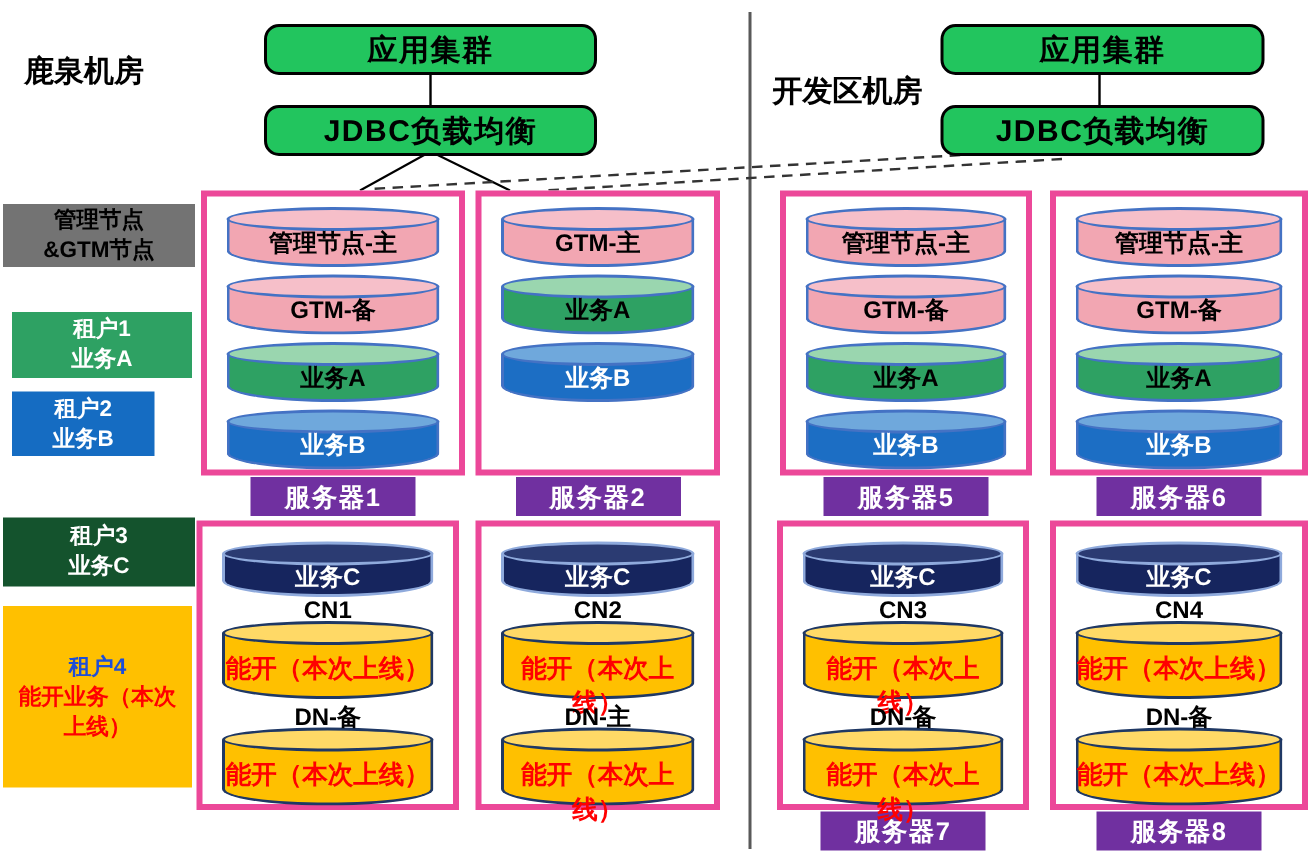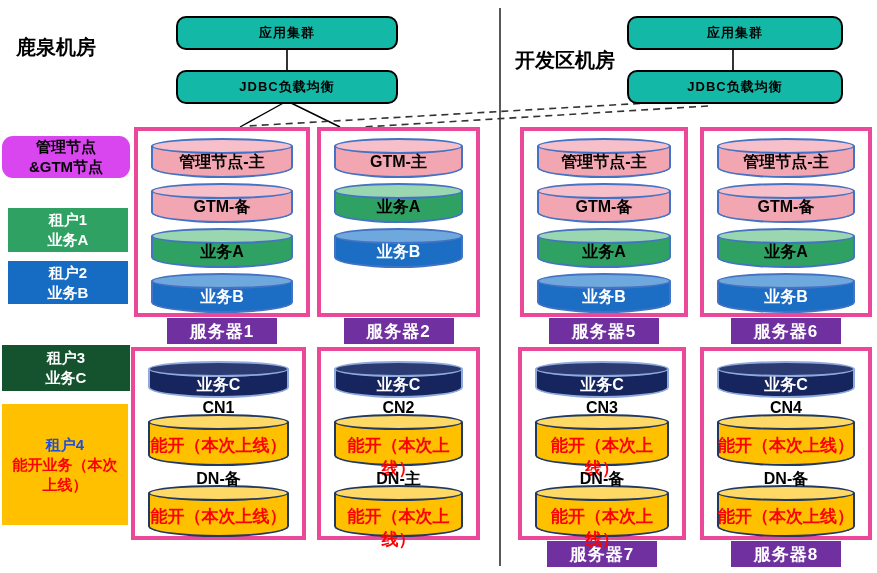--- a/index.html
+++ b/index.html
@@ -3,29 +3,29 @@
 <meta charset="utf-8">
 <style>
   html,body{margin:0;padding:0;background:#fff;}
   .canvas{
     position:relative;width:877px;height:573px;background:#fff;overflow:hidden;
     font-family:"Liberation Sans","DejaVu Sans",sans-serif;color:#000;
   }
   .lines{position:absolute;left:0;top:0;width:877px;height:573px;pointer-events:none;}
   .region-title{position:absolute;font-size:20px;font-weight:bold;white-space:nowrap;}
   .top-box{
-    position:absolute;height:30px;background:#14b8a6;border:2.5px solid #000;border-radius:10px;
+    position:absolute;height:30px;background:#22c55e;border:2.5px solid #000;border-radius:10px;
     display:flex;align-items:center;justify-content:center;
-    font-size:13px;font-weight:bold;letter-spacing:1px;z-index:3;
+    font-size:20px;font-weight:bold;letter-spacing:1px;z-index:3;
   }
   .legend{
     position:absolute;display:flex;flex-direction:column;align-items:center;justify-content:center;
     font-size:15px;font-weight:bold;text-align:center;line-height:20px;z-index:2;
   }
-  .legend.pink{background:#d946ef;color:#000;border-radius:11px;}
+  .legend.pink{background:#737373;color:#000;}
   .legend.green{background:#2EA163;color:#fff;text-align:right;}
   .legend.blue{background:#156CC2;color:#fff;}
   .legend.navy{background:#14532d;color:#fff;}
   .legend.yellow{background:#FFC000;}
   .legend.yellow .l1{color:#1d4ed8;}
   .legend.yellow .l2{color:#FF0000;padding:0 4px;}
   .server-group{position:absolute;z-index:2;}
   .server-box{background:#fff;border:4px solid #ec4899;box-sizing:border-box;}
   .row-top .server-box{height:190px;padding-top:7px;}
   .row-bottom .server-box{height:193px;padding-top:10px;}
@@ -85,21 +85,21 @@
   <div class="top-box" style="left:627px;top:70px;width:212px;">JDBC负载均衡</div>
 
   <div class="legend pink" style="left:2px;top:136px;width:128px;height:42px;">
     <div class="l1">管理节点</div>
     <div class="l2">&amp;GTM节点</div>
   </div>
   <div class="legend green" style="left:8px;top:208px;width:120px;height:44px;">
     <div class="l1">租户1</div>
     <div class="l2">业务A</div>
   </div>
-  <div class="legend blue" style="left:8px;top:261px;width:120px;height:43px;">
+  <div class="legend blue" style="left:8px;top:261px;width:95px;height:43px;">
     <div class="l1">租户2</div>
     <div class="l2">业务B</div>
   </div>
   <div class="legend navy" style="left:2px;top:345px;width:128px;height:46px;">
     <div class="l1">租户3</div>
     <div class="l2">业务C</div>
   </div>
   <div class="legend yellow" style="left:2px;top:404px;width:126px;height:121px;">
     <div class="l1">租户4</div>
     <div class="l2">能开业务（本次上线）</div>

